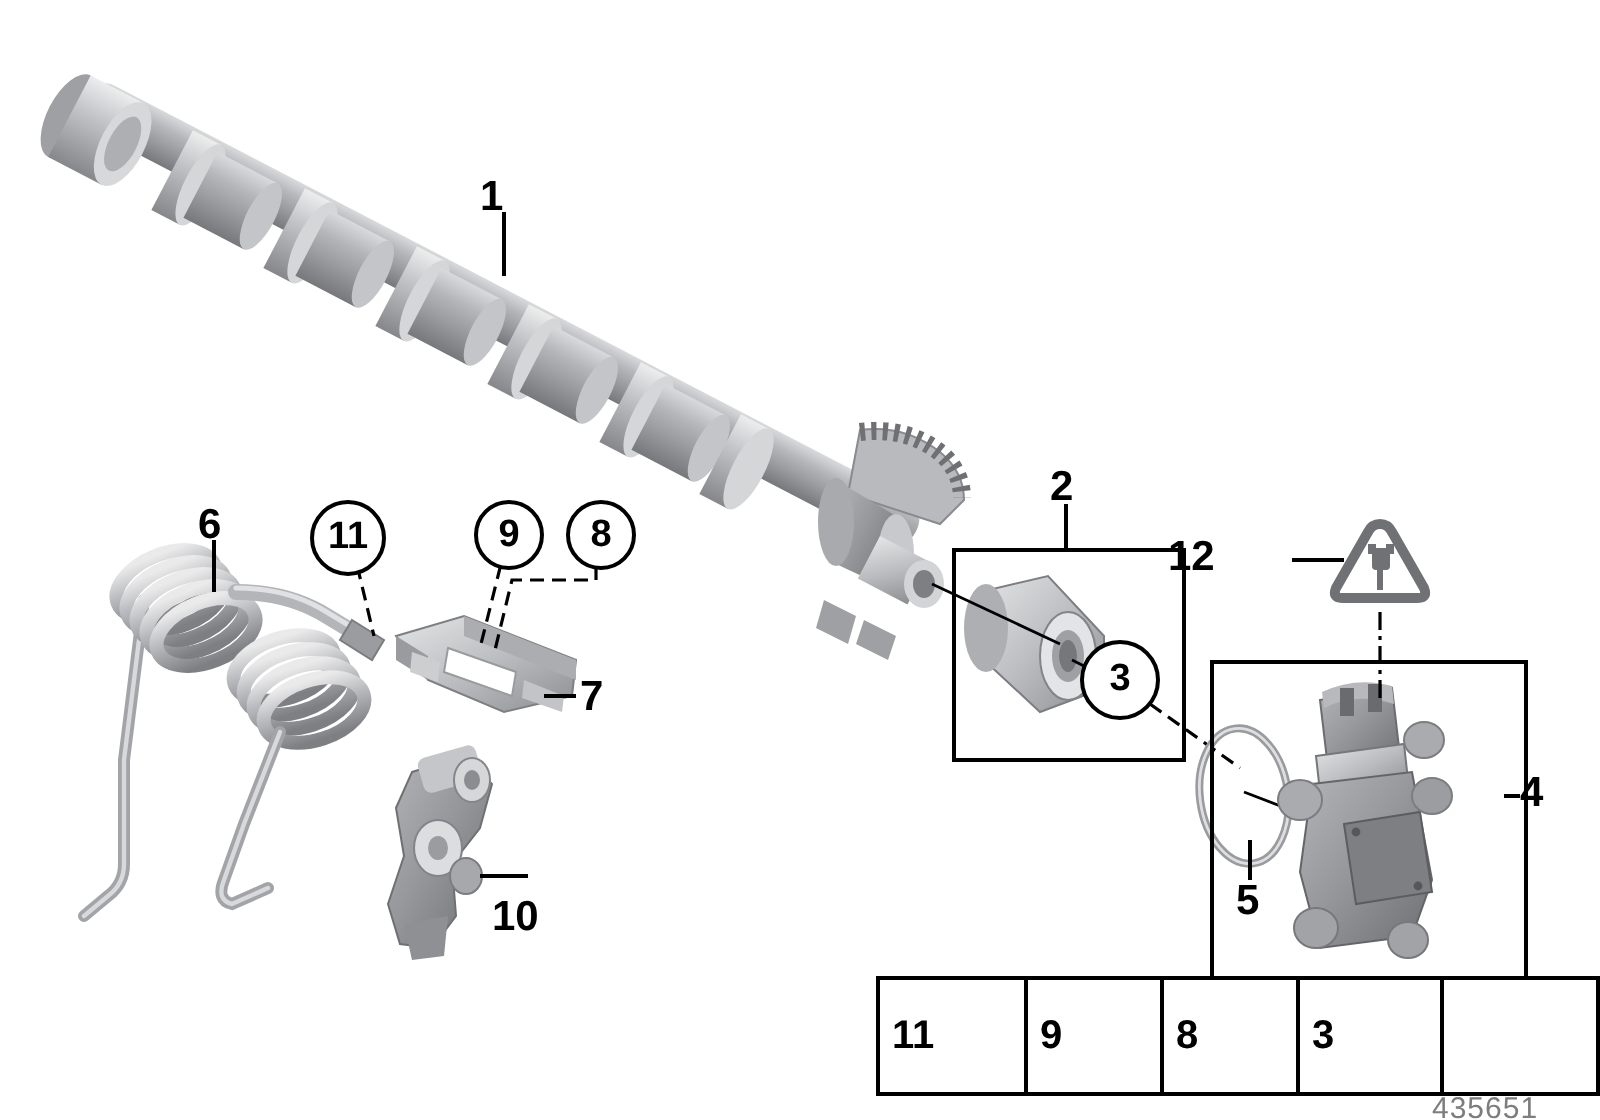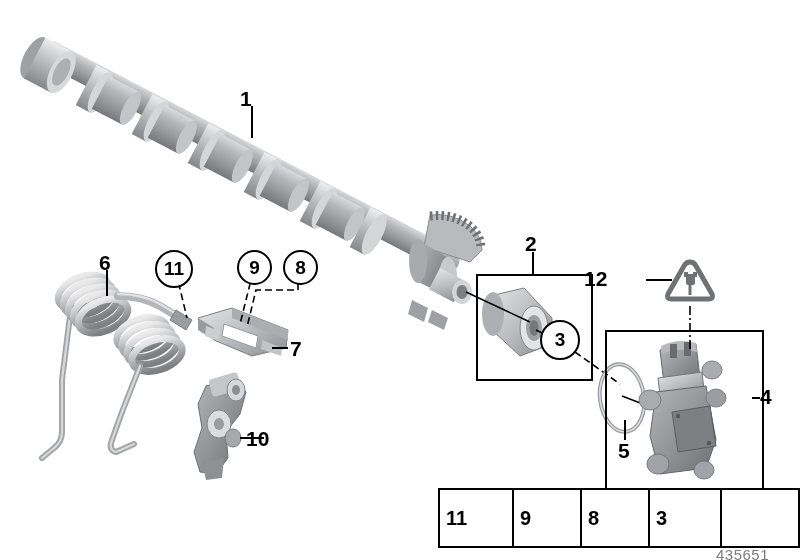--- a/index.html
+++ b/index.html
@@ -332,21 +332,21 @@
   <div class="lbl lbl-lg" style="left:525px;top:233px;">2</div>
 
   <div class="lbl lbl-lg" style="left:760px;top:386px;">4</div>
 
   <div class="lbl lbl-lg" style="left:618px;top:440px;">5</div>
 
   <div class="lbl lbl-lg" style="left:99px;top:252px;">6</div>
 
   <div class="lbl lbl-lg" style="left:290px;top:338px;">7</div>
 
-  <div class="lbl lbl-lg" style="left:246px;top:428px;">10</div>
+  <div class="lbl lbl-lg" style="left:246px;top:448px;">10</div>
 
   <div class="lbl lbl-lg" style="left:584px;top:268px;">12</div>
 
   <div class="circle-call" style="left:155px;top:250px;width:34px;height:34px;">11</div>
   <div class="circle-call" style="left:237px;top:250px;width:31px;height:31px;">9</div>
   <div class="circle-call" style="left:283px;top:250px;width:31px;height:31px;">8</div>
   <div class="circle-call" style="left:540px;top:320px;width:36px;height:36px;">3</div>
 
   <div class="boxframe" style="left:476px;top:274px;width:113px;height:103px;"></div>
   <div class="boxframe" style="left:605px;top:330px;width:155px;height:160px;"></div>

